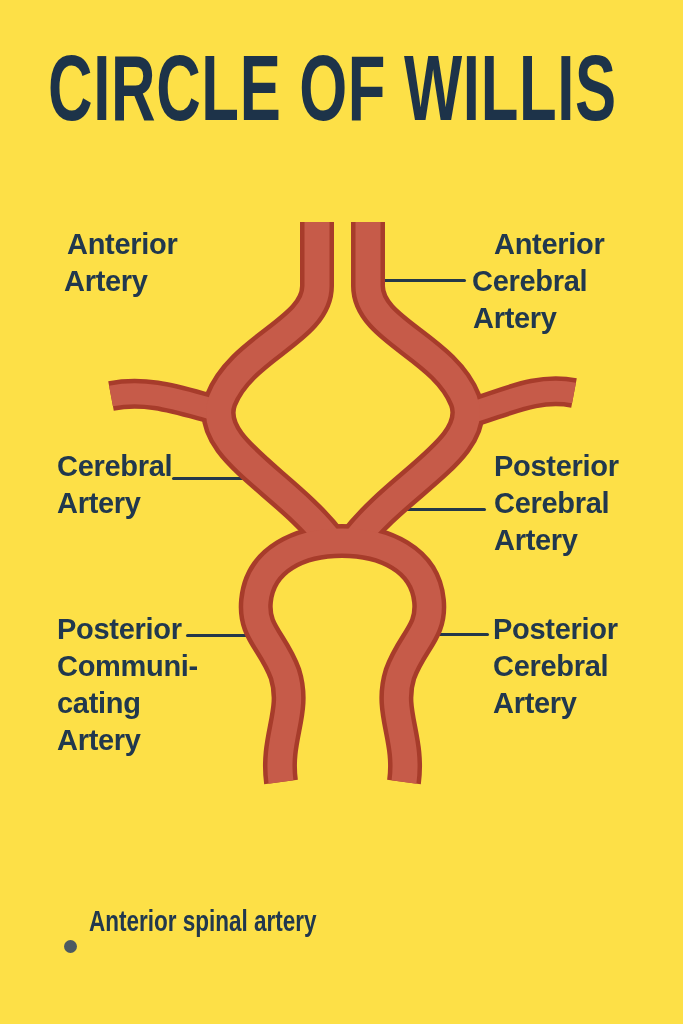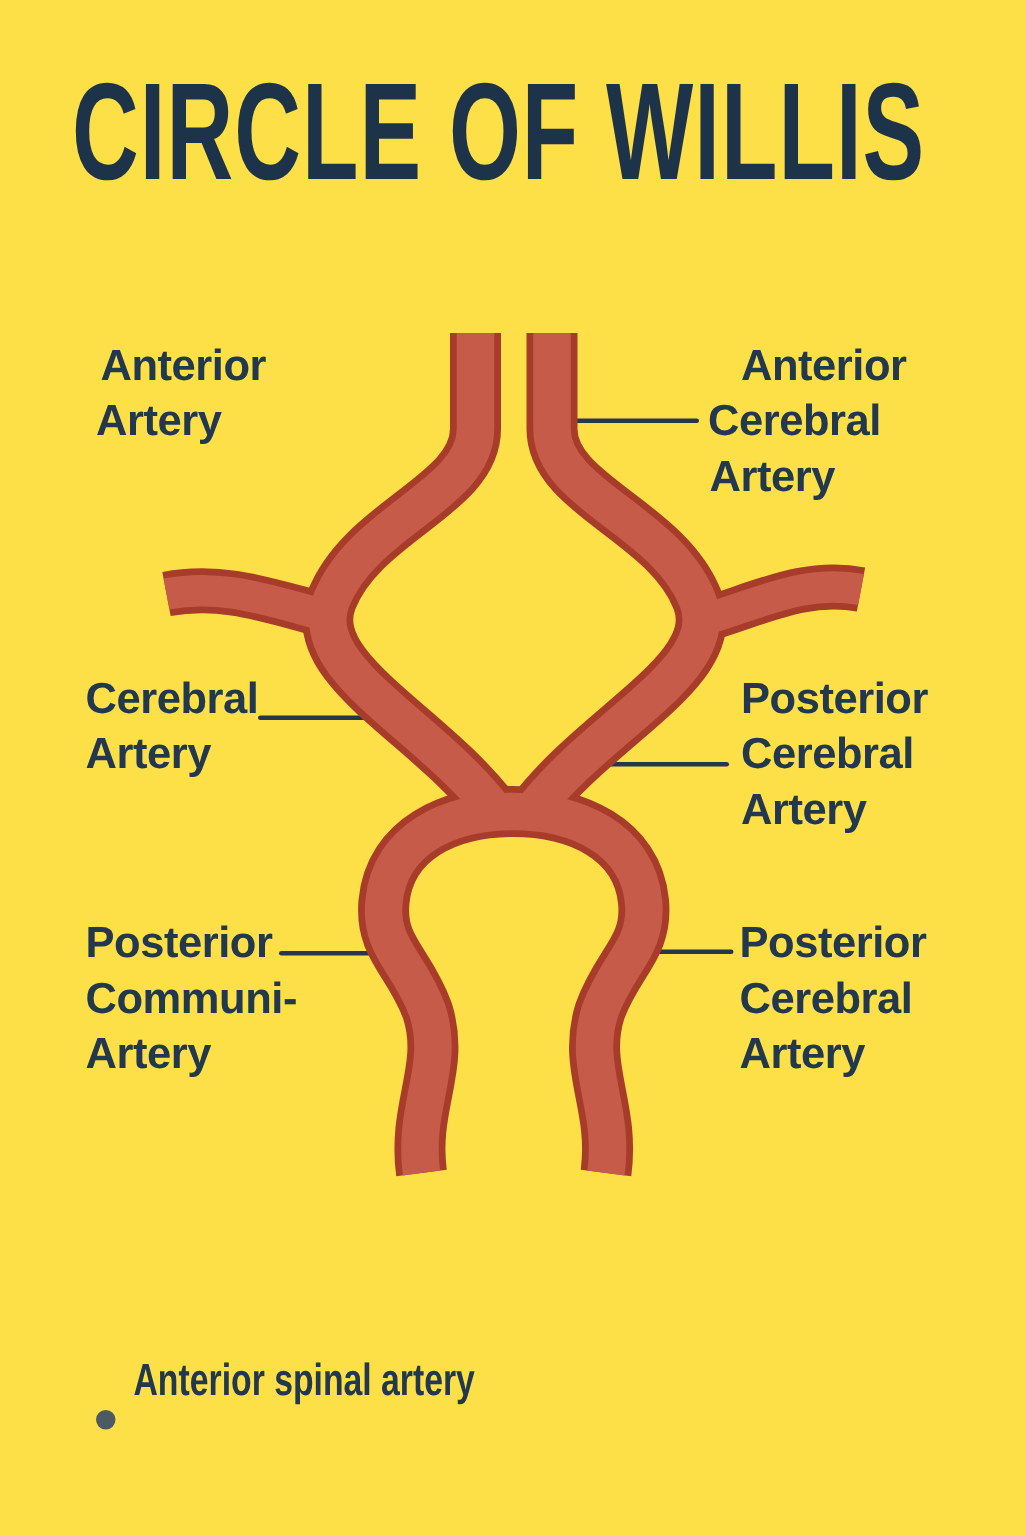--- a/index.html
+++ b/index.html
@@ -97,20 +97,21 @@
 
   <div class="label" style="left:494px;top:448px;">
     <span>Posterior</span>
     <span>Cerebral</span>
     <span>Artery</span>
   </div>
 
   <div class="label" style="left:57px;top:611px;">
     <span>Posterior</span>
     <span>Communi-</span>
+    <span>cating</span>
     <span>Artery</span>
   </div>
 
   <div class="label" style="left:493px;top:611px;">
     <span>Posterior</span>
     <span>Cerebral</span>
     <span>Artery</span>
   </div>
 
   <div class="bullet-dot"></div>

